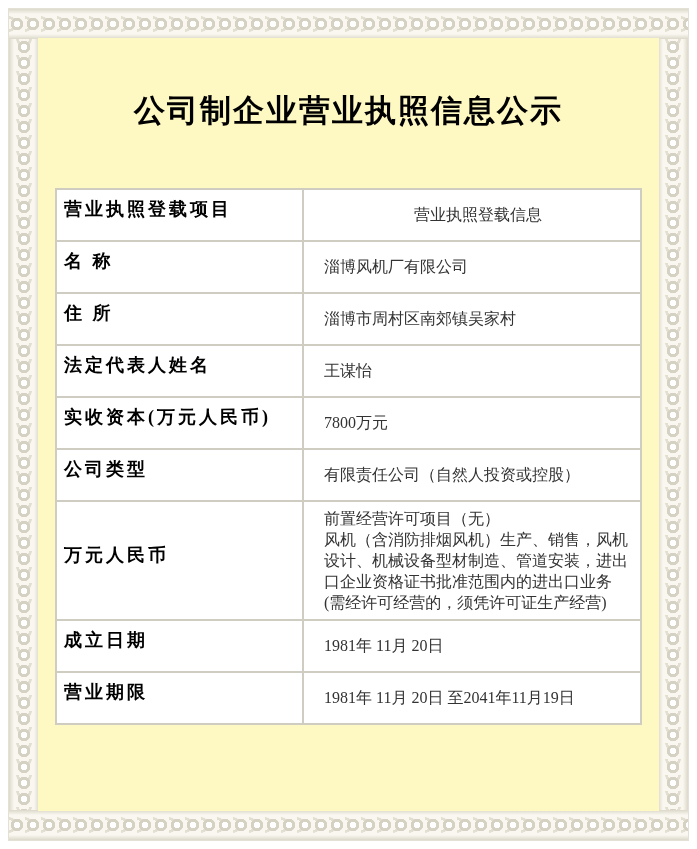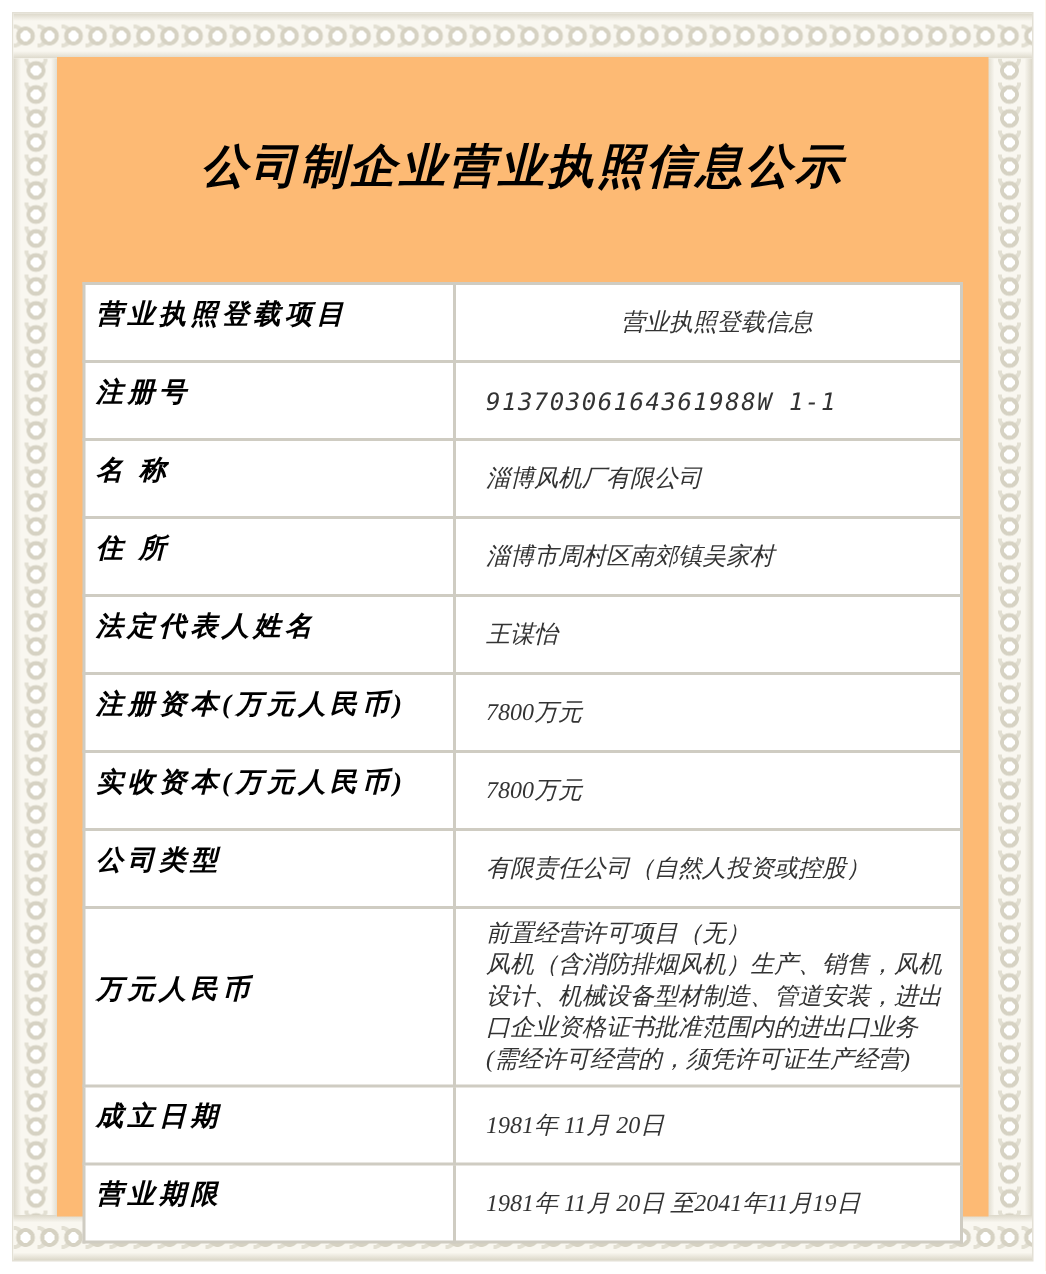--- a/index.html
+++ b/index.html
@@ -42,22 +42,21 @@
       radial-gradient(circle at 15px 0px, rgba(0,0,0,0) 0 5px, #e2dfd2 5px 7.5px, rgba(0,0,0,0) 8px),
       linear-gradient(to right, #dcd8ca 0, #f9f7f0 5px, #f9f7f0 25px, #dcd8ca 30px);
     background-size: 30px 16px, 30px 16px, 100% 100%;
     background-repeat: repeat-y, repeat-y, no-repeat;
   }
 
   
   .content {
     position: absolute;
     inset: 38px;
-    background: #fdba74;
-    font-style: italic;
+    background: #fef9c3;
   }
   .title {
     margin: 52px 0 0 0;
     text-align: center;
     font-size: 31px;
     font-weight: bold;
     letter-spacing: 2px;
     color: #000000;
     font-family: "Liberation Serif", "DejaVu Serif", serif;
   }
@@ -127,38 +126,30 @@
 
     <h1 class="title">公司制企业营业执照信息公示</h1>
 
     <table class="license">
       <tbody>
         <tr>
           <td class="label">营业执照登载项目</td>
           <td class="value value-center">营业执照登载信息</td>
         </tr>
         <tr>
-          <td class="label">注册号</td>
-          <td class="value value-muted">91370306164361988W  1-1</td>
-        </tr>
-        <tr>
           <td class="label">名  称</td>
           <td class="value">淄博风机厂有限公司</td>
         </tr>
         <tr>
           <td class="label">住  所</td>
           <td class="value">淄博市周村区南郊镇吴家村</td>
         </tr>
         <tr>
           <td class="label">法定代表人姓名</td>
           <td class="value">王谋怡</td>
-        </tr>
-        <tr>
-          <td class="label">注册资本(万元人民币)</td>
-          <td class="value">7800万元</td>
         </tr>
         <tr>
           <td class="label">实收资本(万元人民币)</td>
           <td class="value">7800万元</td>
         </tr>
         <tr>
           <td class="label">公司类型</td>
           <td class="value">有限责任公司（自然人投资或控股）</td>
         </tr>
         <tr>

